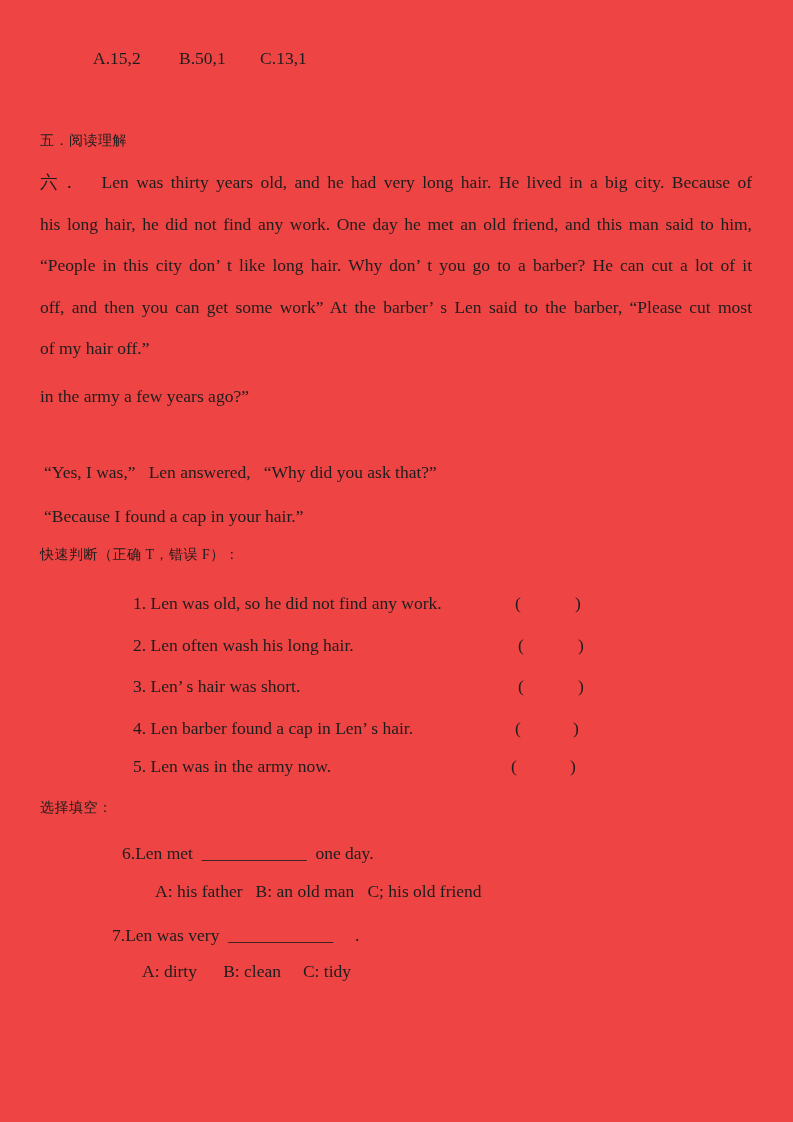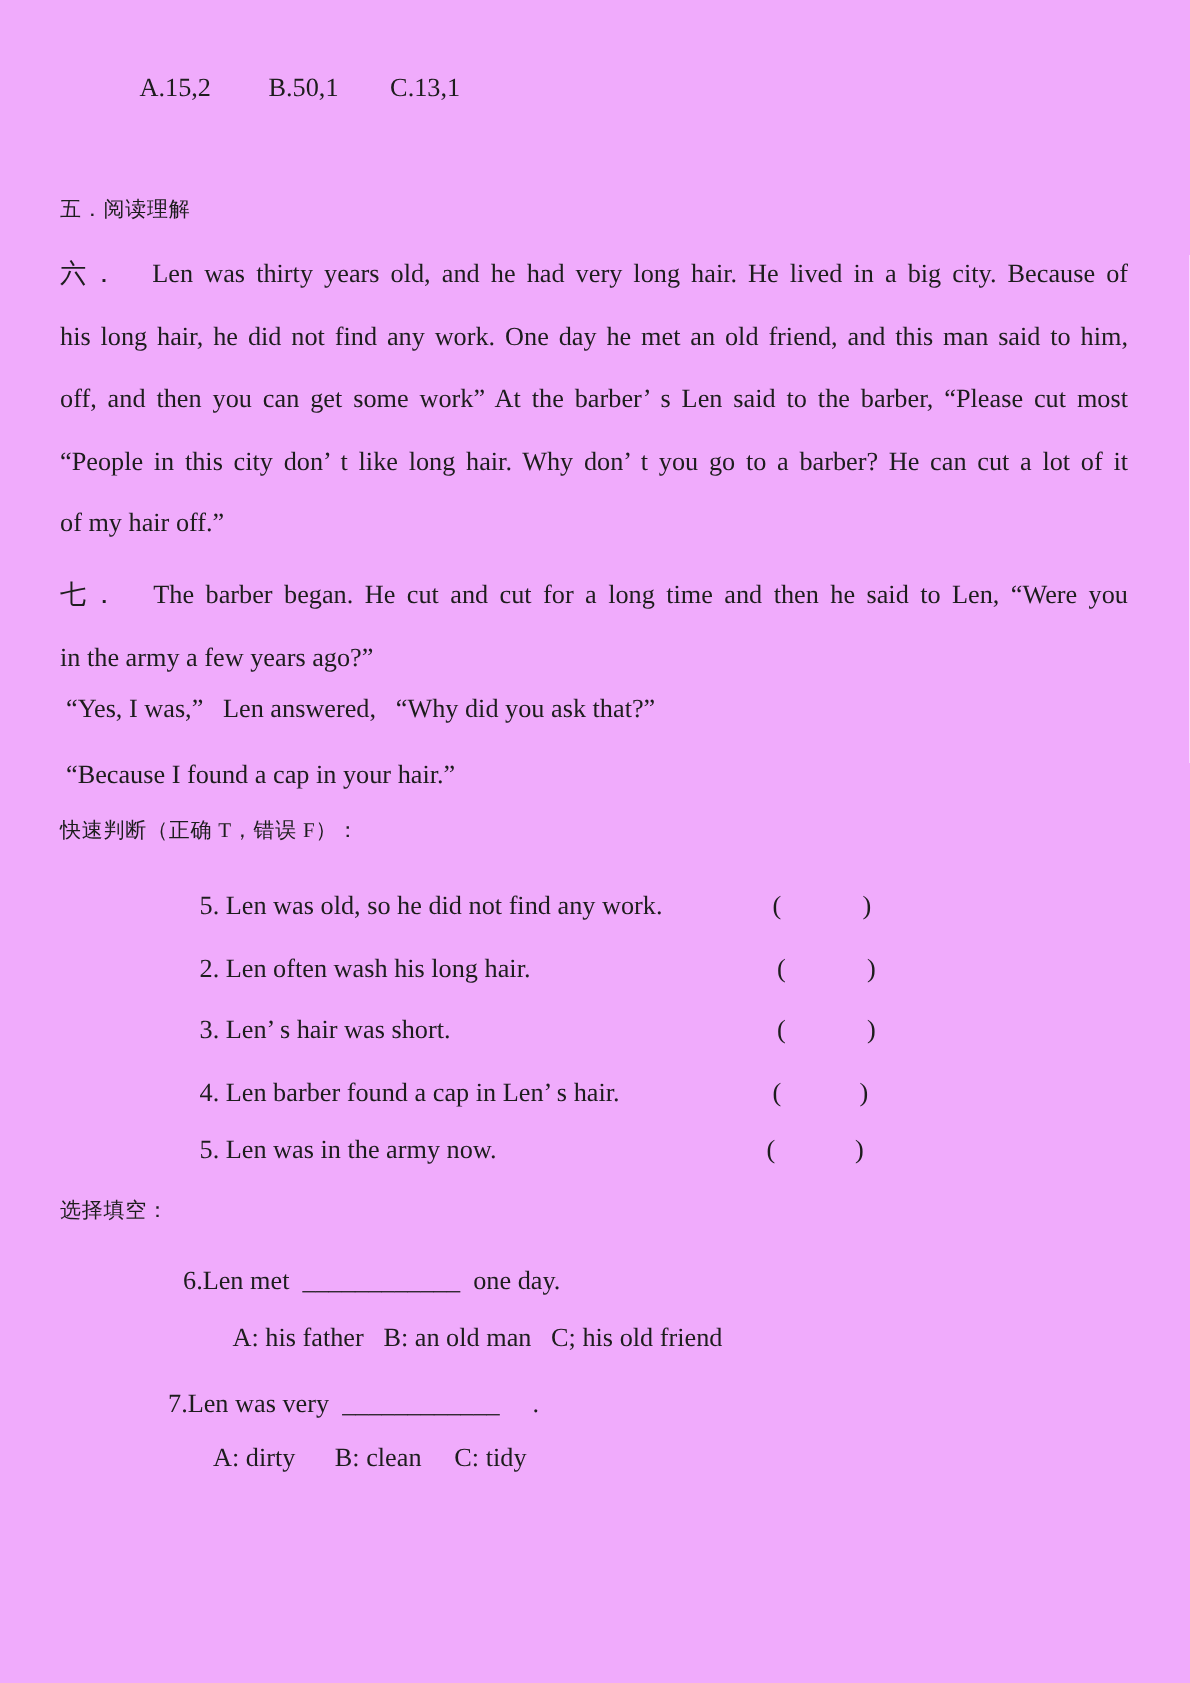--- a/index.html
+++ b/index.html
@@ -1,20 +1,20 @@
 <!DOCTYPE html>
 <html><head>
 <meta charset="utf-8">
 <style>
   html, body { margin: 0; padding: 0; background: #ffffff; }
   .page {
     position: relative;
     width: 793px;
     height: 1122px;
-    background: #f0abfc;
+    background: #ef4444;
     font-family: "Liberation Serif", "DejaVu Serif", serif;
     font-size: 17.5px;
     color: #1d1d1d;
     overflow: hidden;
   }
   .abs { position: absolute; line-height: 41.5px; }
   .pre { white-space: pre-wrap; }
   .jline { text-align: justify; text-align-last: justify; line-height: 41.5px; }
   .lline { text-align: left; line-height: 41.5px; }
   .cjk-head { font-size: 14px; letter-spacing: 0.5px; }
@@ -34,37 +34,36 @@
     <span class="opt-gap-a">A.15,2</span>
     <span class="opt-gap-b">B.50,1</span>
     <span>C.13,1</span>
   </div>
 
   <div class="abs cjk-head" style="top:120px; left:40px;">五．阅读理解</div>
 
   <div class="abs para" style="top:162px;">
     <div class="jline">六．　Len was thirty years old, and he had very long hair. He lived in a big city. Because of</div>
     <div class="jline">his long hair, he did not find any work. One day he met an old friend, and this man said to him,</div>
+    <div class="jline">“People in this city don’ t like long hair. Why don’ t you go to a barber? He can cut a lot of it</div>
     <div class="jline">off, and then you can get some work” At the barber’ s Len said to the barber, “Please cut most</div>
-    <div class="jline">“People in this city don’ t like long hair. Why don’ t you go to a barber? He can cut a lot of it</div>
     <div class="lline">of my hair off.”</div>
   </div>
 
   <div class="abs para" style="top:376px;">
-    <div class="jline">七．　The barber began. He cut and cut for a long time and then he said to Len, “Were you</div>
     <div class="lline">in the army a few years ago?”</div>
   </div>
 
   <div class="abs pre" style="top:452px; left:44px;">“Yes, I was,”   Len answered,   “Why did you ask that?”</div>
   <div class="abs pre" style="top:496px; left:44px;text-align:center;">“Because I found a cap in your hair.”</div>
 
   <div class="abs cjk-head bold" style="top:534px; left:40px;">快速判断（正确 T，错误 F）：</div>
 
   <div class="abs tfrow" style="top:583px;">
-    <span>5. Len was old, so he did not find any work.</span>
+    <span>1. Len was old, so he did not find any work.</span>
     <span class="paren" style="left:475px;">(</span>
     <span class="paren" style="left:535px;">)</span>
   </div>
   <div class="abs tfrow" style="top:625px;">
     <span>2. Len often wash his long hair.</span>
     <span class="paren" style="left:478px;">(</span>
     <span class="paren" style="left:538px;">)</span>
   </div>
   <div class="abs tfrow" style="top:666px;">
     <span>3. Len’ s hair was short.</span>

